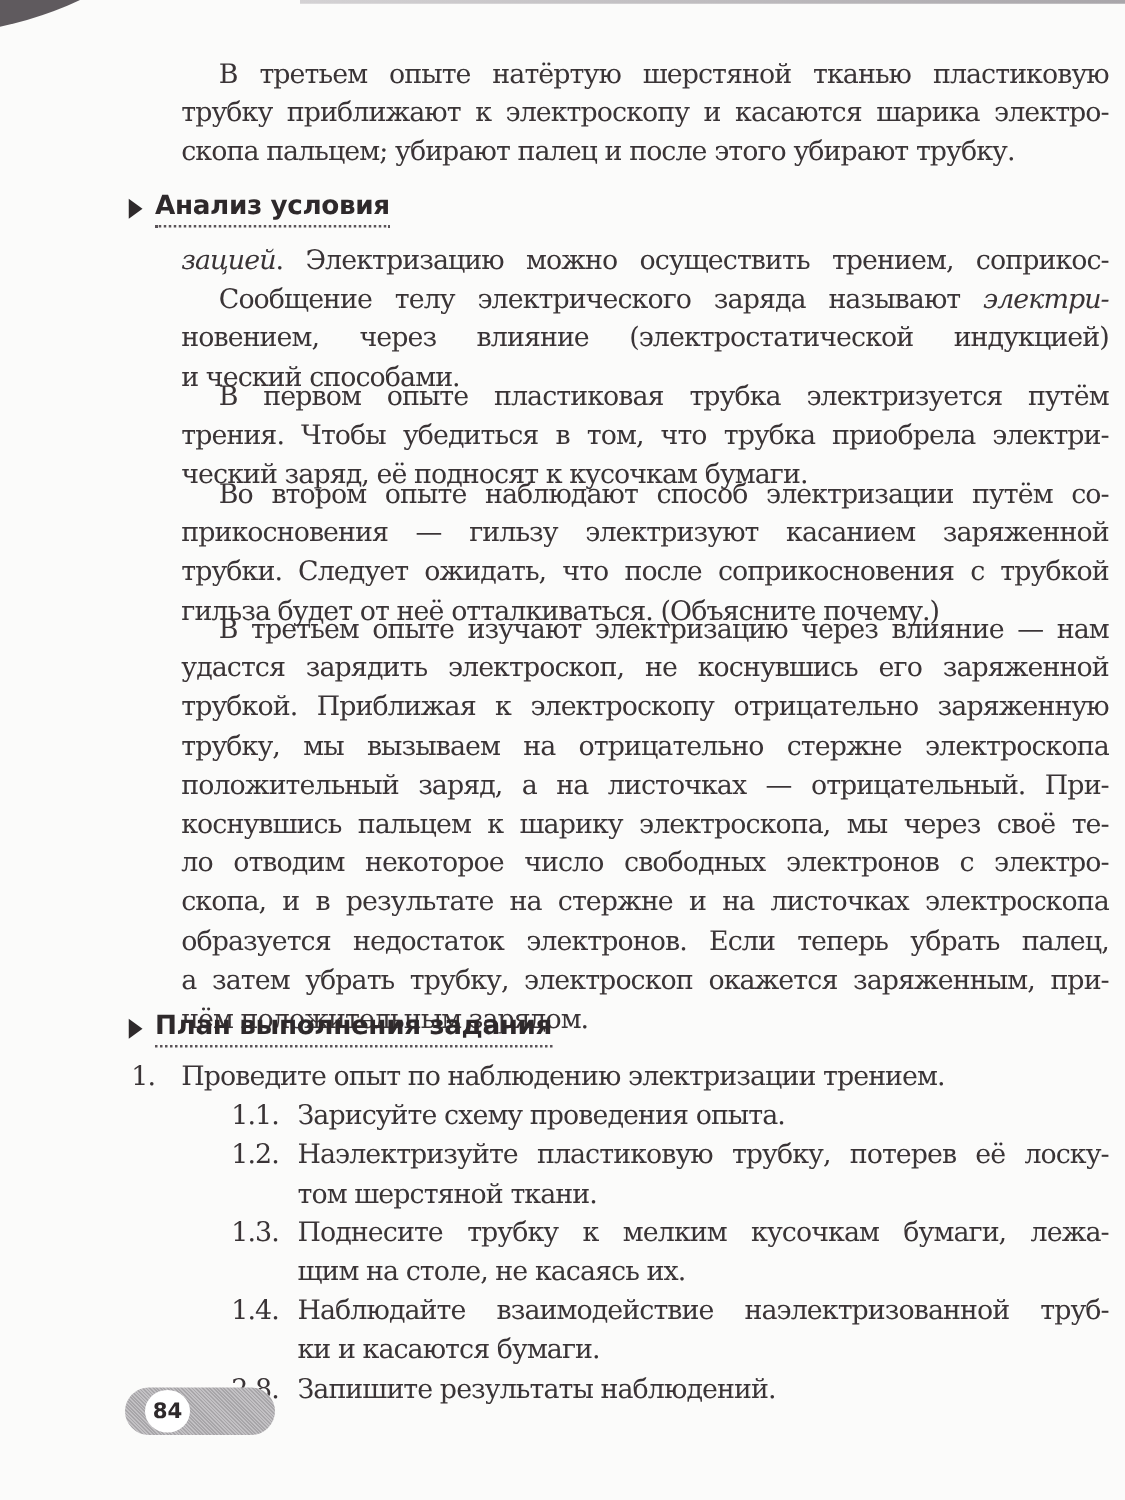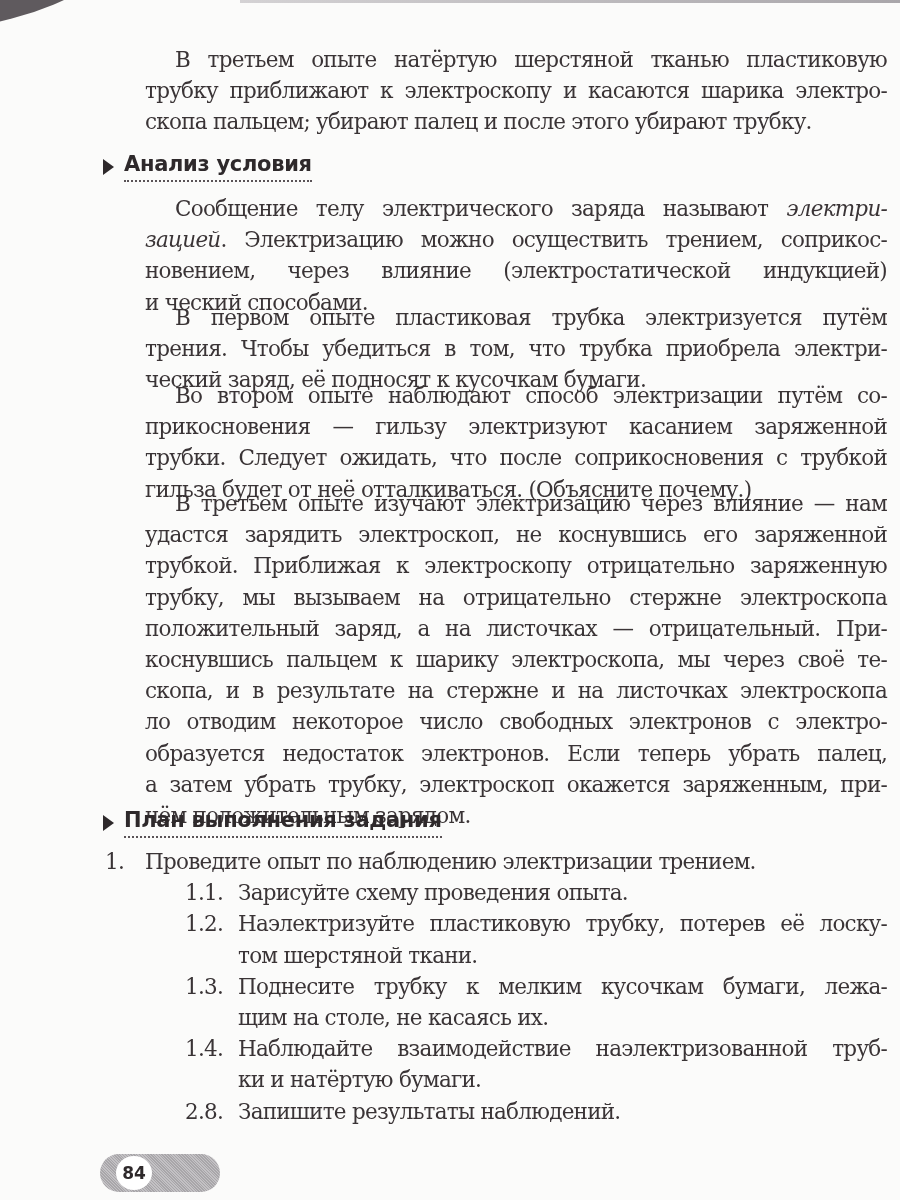--- a/index.html
+++ b/index.html
@@ -103,21 +103,21 @@
     position: relative;
     padding-left: 133px;
   }
   .sub .snum {
     position: absolute;
     left: 80px;
   }
   .page-number {
     position: absolute;
     left: 100px;
-    top: 1154px;
+    top: 1110px;
     width: 120px;
     height: 38px;
     border-radius: 19px;
     background: repeating-linear-gradient(45deg, #a8a6a9 0 1px, #c3c1c4 1px 2px);
   }
   .page-number .circle {
     position: absolute;
     left: 16px;
     top: 2px;
     width: 36px;
@@ -147,22 +147,22 @@
     <span class="line">трубку приближают к электроскопу и касаются шарика электро-</span>
     <span class="line last">скопа пальцем; убирают палец и после этого убирают трубку.</span>
   </div>
 
   <div class="heading" style="top:152px;">
     <span class="tri"></span>
     <span class="label">Анализ условия</span>
   </div>
 
   <div class="para text" style="top:193px;">
+    <span class="line"><span class="italic">зацией</span><span>. Электризацию можно осуществить трением, соприкос-</span></span>
     <span class="line"><span class="indent"></span><span>Сообщение телу электрического заряда называют </span><span class="italic">электри-</span></span>
-    <span class="line"><span class="italic">зацией</span><span>. Электризацию можно осуществить трением, соприкос-</span></span>
     <span class="line">новением, через влияние (электростатической индукцией)</span>
     <span class="line last">и ческий способами.</span>
   </div>
 
   <div class="para text" style="top:302px;">
     <span class="line"><span class="indent"></span><span>В первом опыте пластиковая трубка электризуется путём</span></span>
     <span class="line">трения. Чтобы убедиться в том, что трубка приобрела электри-</span>
     <span class="line last">ческий заряд, её подносят к кусочкам бумаги.</span>
   </div>
 
@@ -173,22 +173,22 @@
     <span class="line last">гильза будет от неё отталкиваться. (Объясните почему.)</span>
   </div>
 
   <div class="para text" style="top:488px;">
     <span class="line"><span class="indent"></span><span>В третьем опыте изучают электризацию через влияние — нам</span></span>
     <span class="line">удастся зарядить электроскоп, не коснувшись его заряженной</span>
     <span class="line">трубкой. Приближая к электроскопу отрицательно заряженную</span>
     <span class="line">трубку, мы вызываем на отрицательно стержне электроскопа</span>
     <span class="line">положительный заряд, а на листочках — отрицательный. При-</span>
     <span class="line">коснувшись пальцем к шарику электроскопа, мы через своё те-</span>
+    <span class="line">ло отводим некоторое число свободных электронов с электро-</span>
     <span class="line">скопа, и в результате на стержне и на листочках электроскопа</span>
-    <span class="line">ло отводим некоторое число свободных электронов с электро-</span>
     <span class="line">образуется недостаток электронов. Если теперь убрать палец,</span>
     <span class="line">а затем убрать трубку, электроскоп окажется заряженным, при-</span>
     <span class="line last">чём положительным зарядом.</span>
   </div>
 
   <div class="heading" style="top:808px;">
     <span class="tri"></span>
     <span class="label">План выполнения задания</span>
   </div>
 
@@ -207,21 +207,21 @@
       <span class="line last">том шерстяной ткани.</span>
     </div>
     <div class="sub">
       <span class="snum">1.3.</span>
       <span class="line">Поднесите трубку к мелким кусочкам бумаги, лежа-</span>
       <span class="line last">щим на столе, не касаясь их.</span>
     </div>
     <div class="sub">
       <span class="snum">1.4.</span>
       <span class="line">Наблюдайте взаимодействие наэлектризованной труб-</span>
-      <span class="line last">ки и натёртую бумаги.</span>
+      <span class="line last">ки и касаются бумаги.</span>
     </div>
     <div class="sub">
       <span class="snum">2.8.</span>
       <span class="line last">Запишите результаты наблюдений.</span>
     </div>
   </div>
 
   <div class="page-number">
     <div class="circle">84</div>
   </div>

